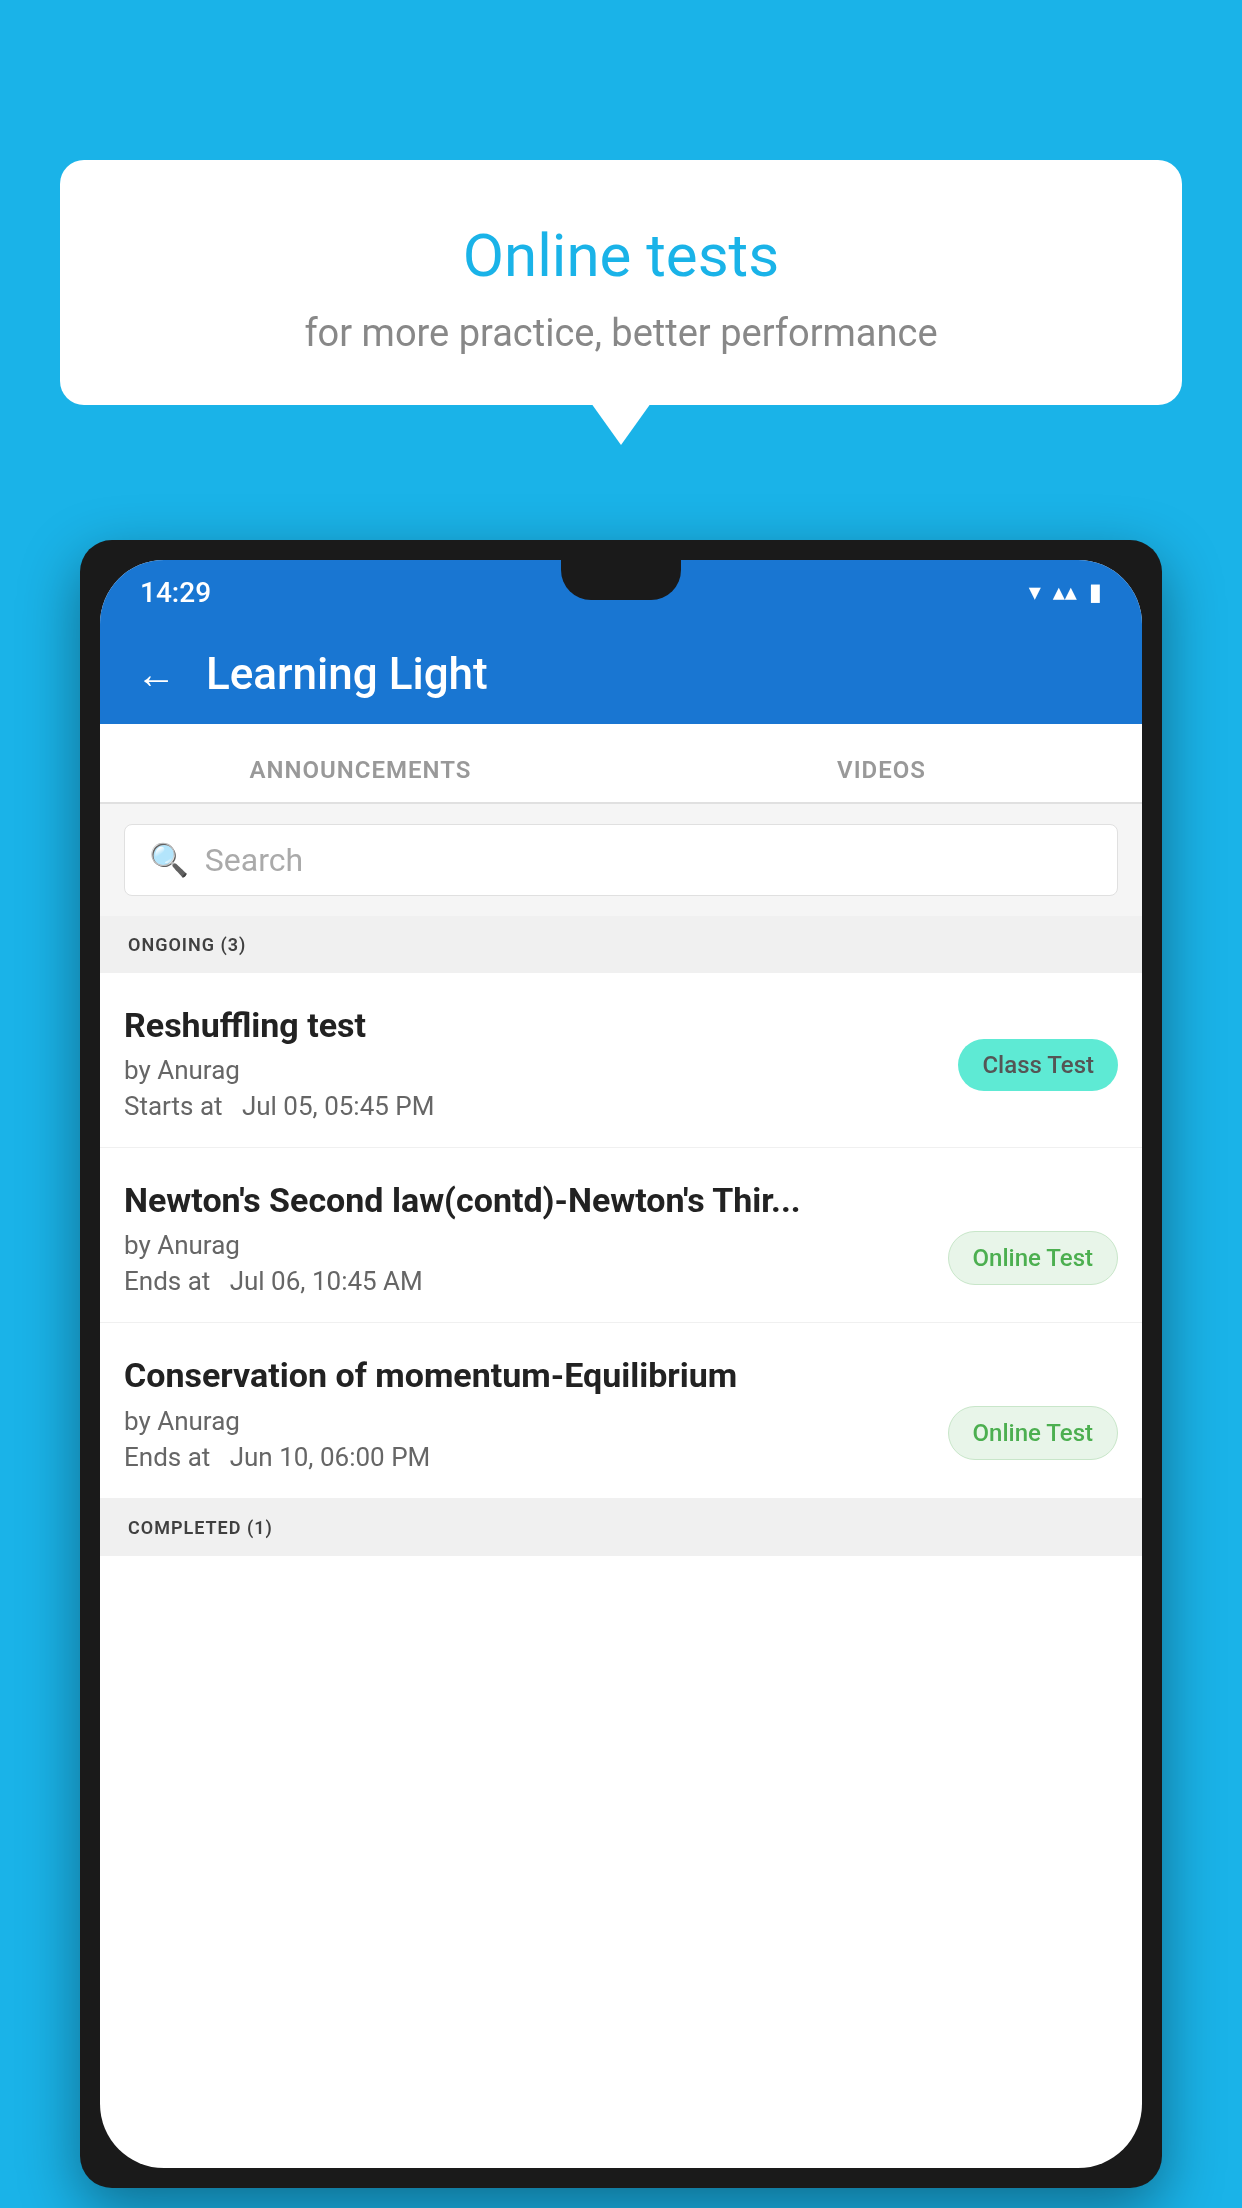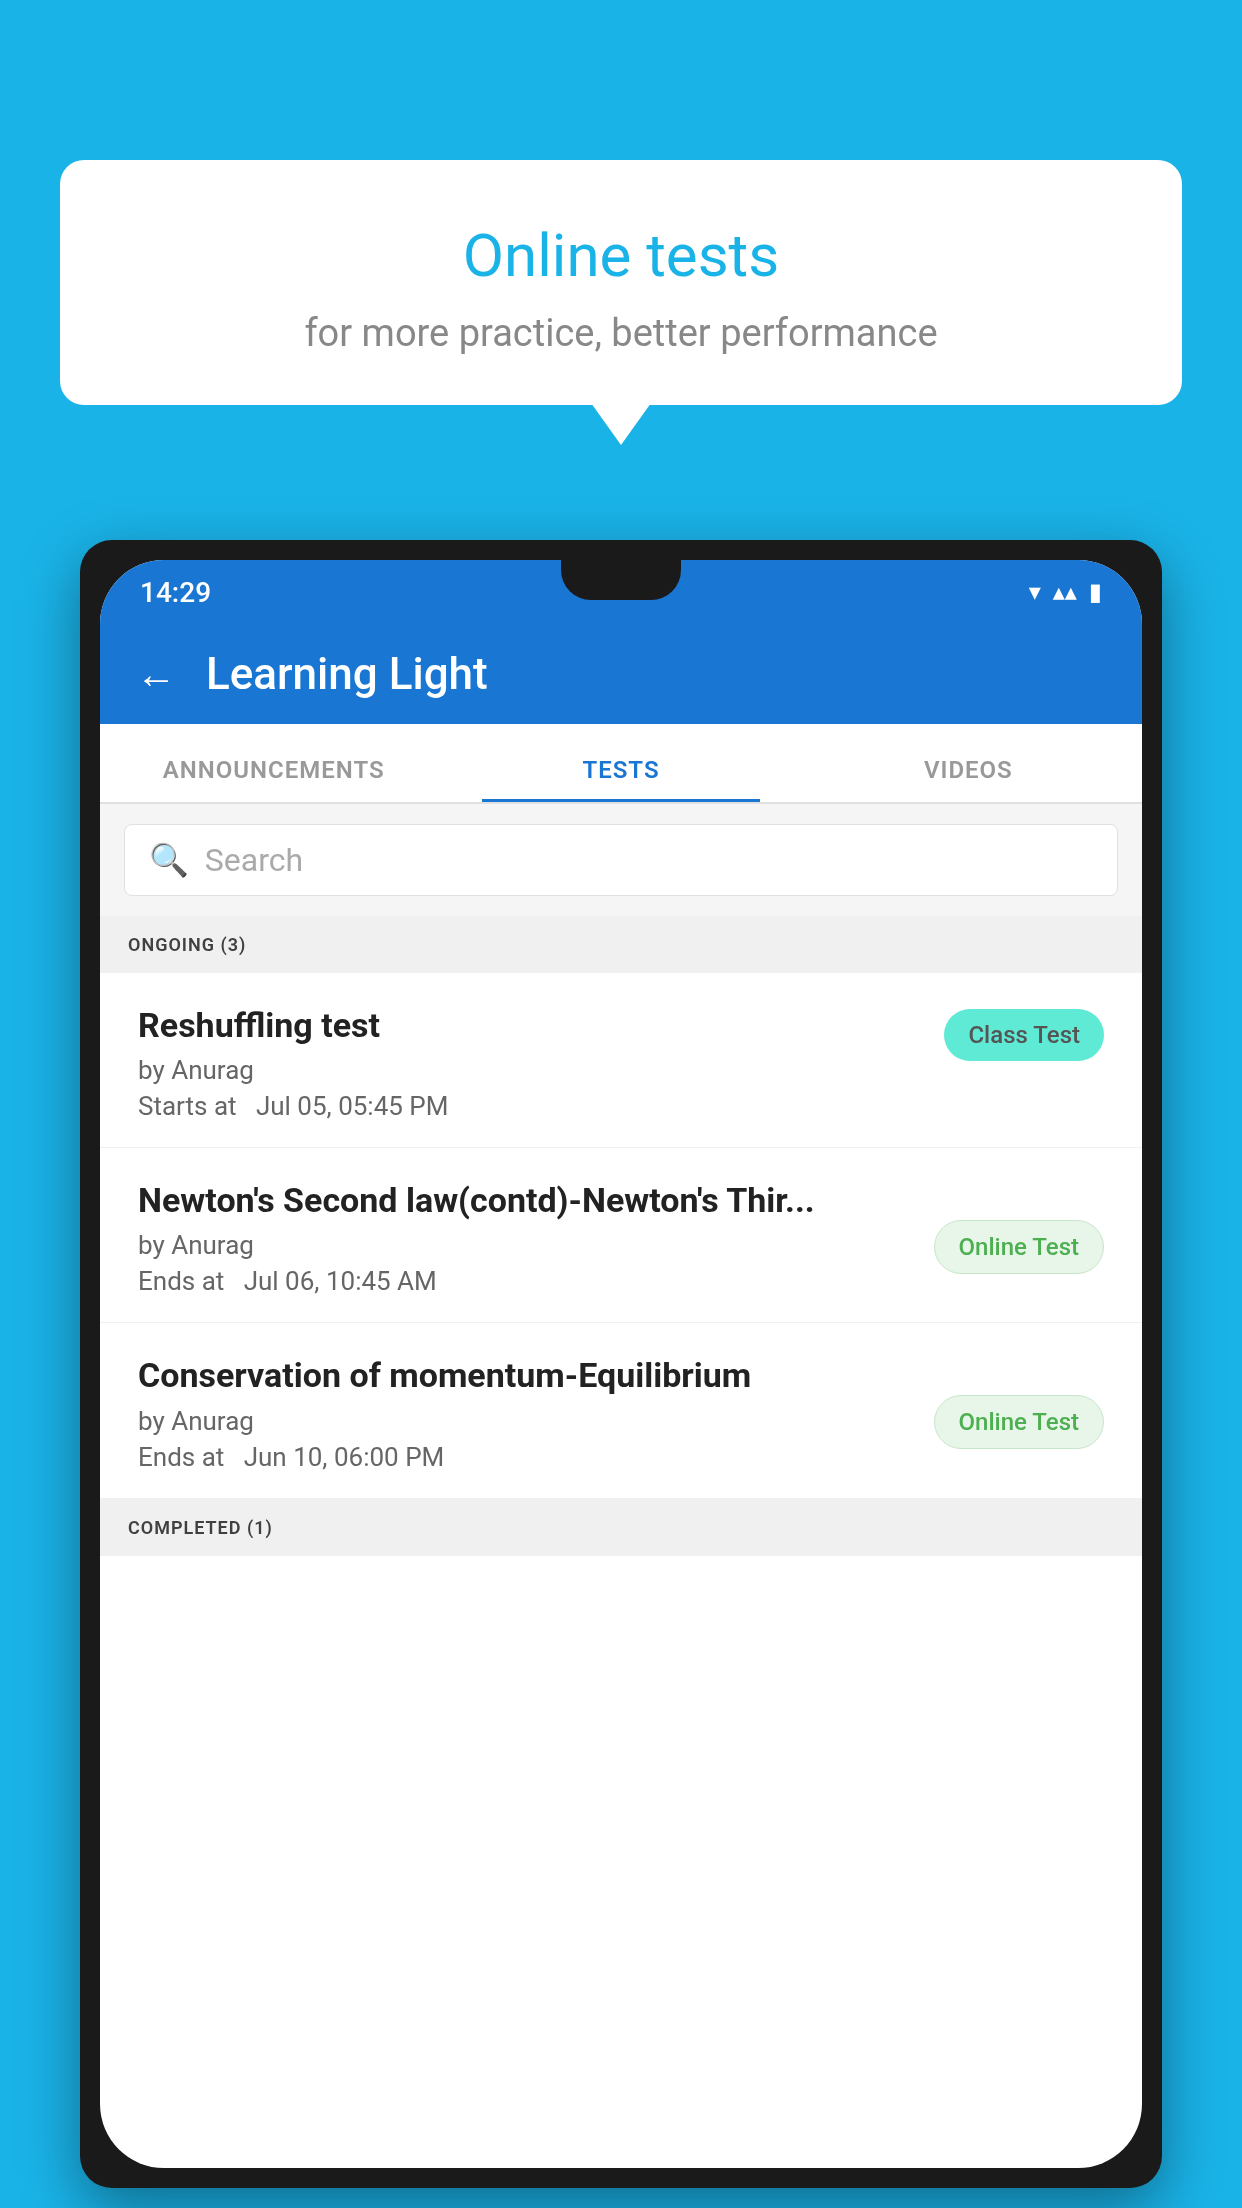--- a/index.html
+++ b/index.html
@@ -210,24 +210,24 @@
       font-size: 18px;
       font-weight: 600;
       color: #404040;
       letter-spacing: 1px;
       text-transform: uppercase;
     }
 
     
     .test-item {
       background: white;
-      padding: 30px 38px 26px;
+      padding: 30px 24px 26px;
       border-bottom: 1px solid #f0f0f0;
       display: flex;
-      align-items: flex-start;
+      align-items: center;
       justify-content: space-between;
     }
 
     .test-info {
       flex: 1;
       padding-right: 20px;
     }
 
     .test-name {
       font-size: 34px;
@@ -292,21 +292,20 @@
       </div>
     </div>
 
     <div class="app-bar">
       <span class="back-arrow">←</span>
       <span class="app-title">Learning Light</span>
     </div>
 
     <div class="tabs-bar">
       <div class="tab">ANNOUNCEMENTS</div>
-      <div class="tab active">TESTS</div>
       <div class="tab">VIDEOS</div>
     </div>
 
     <div class="search-container">
       <div class="search-bar">
         <span class="search-icon">🔍</span>
         <span class="search-text">Search</span>
       </div>
     </div>
 

